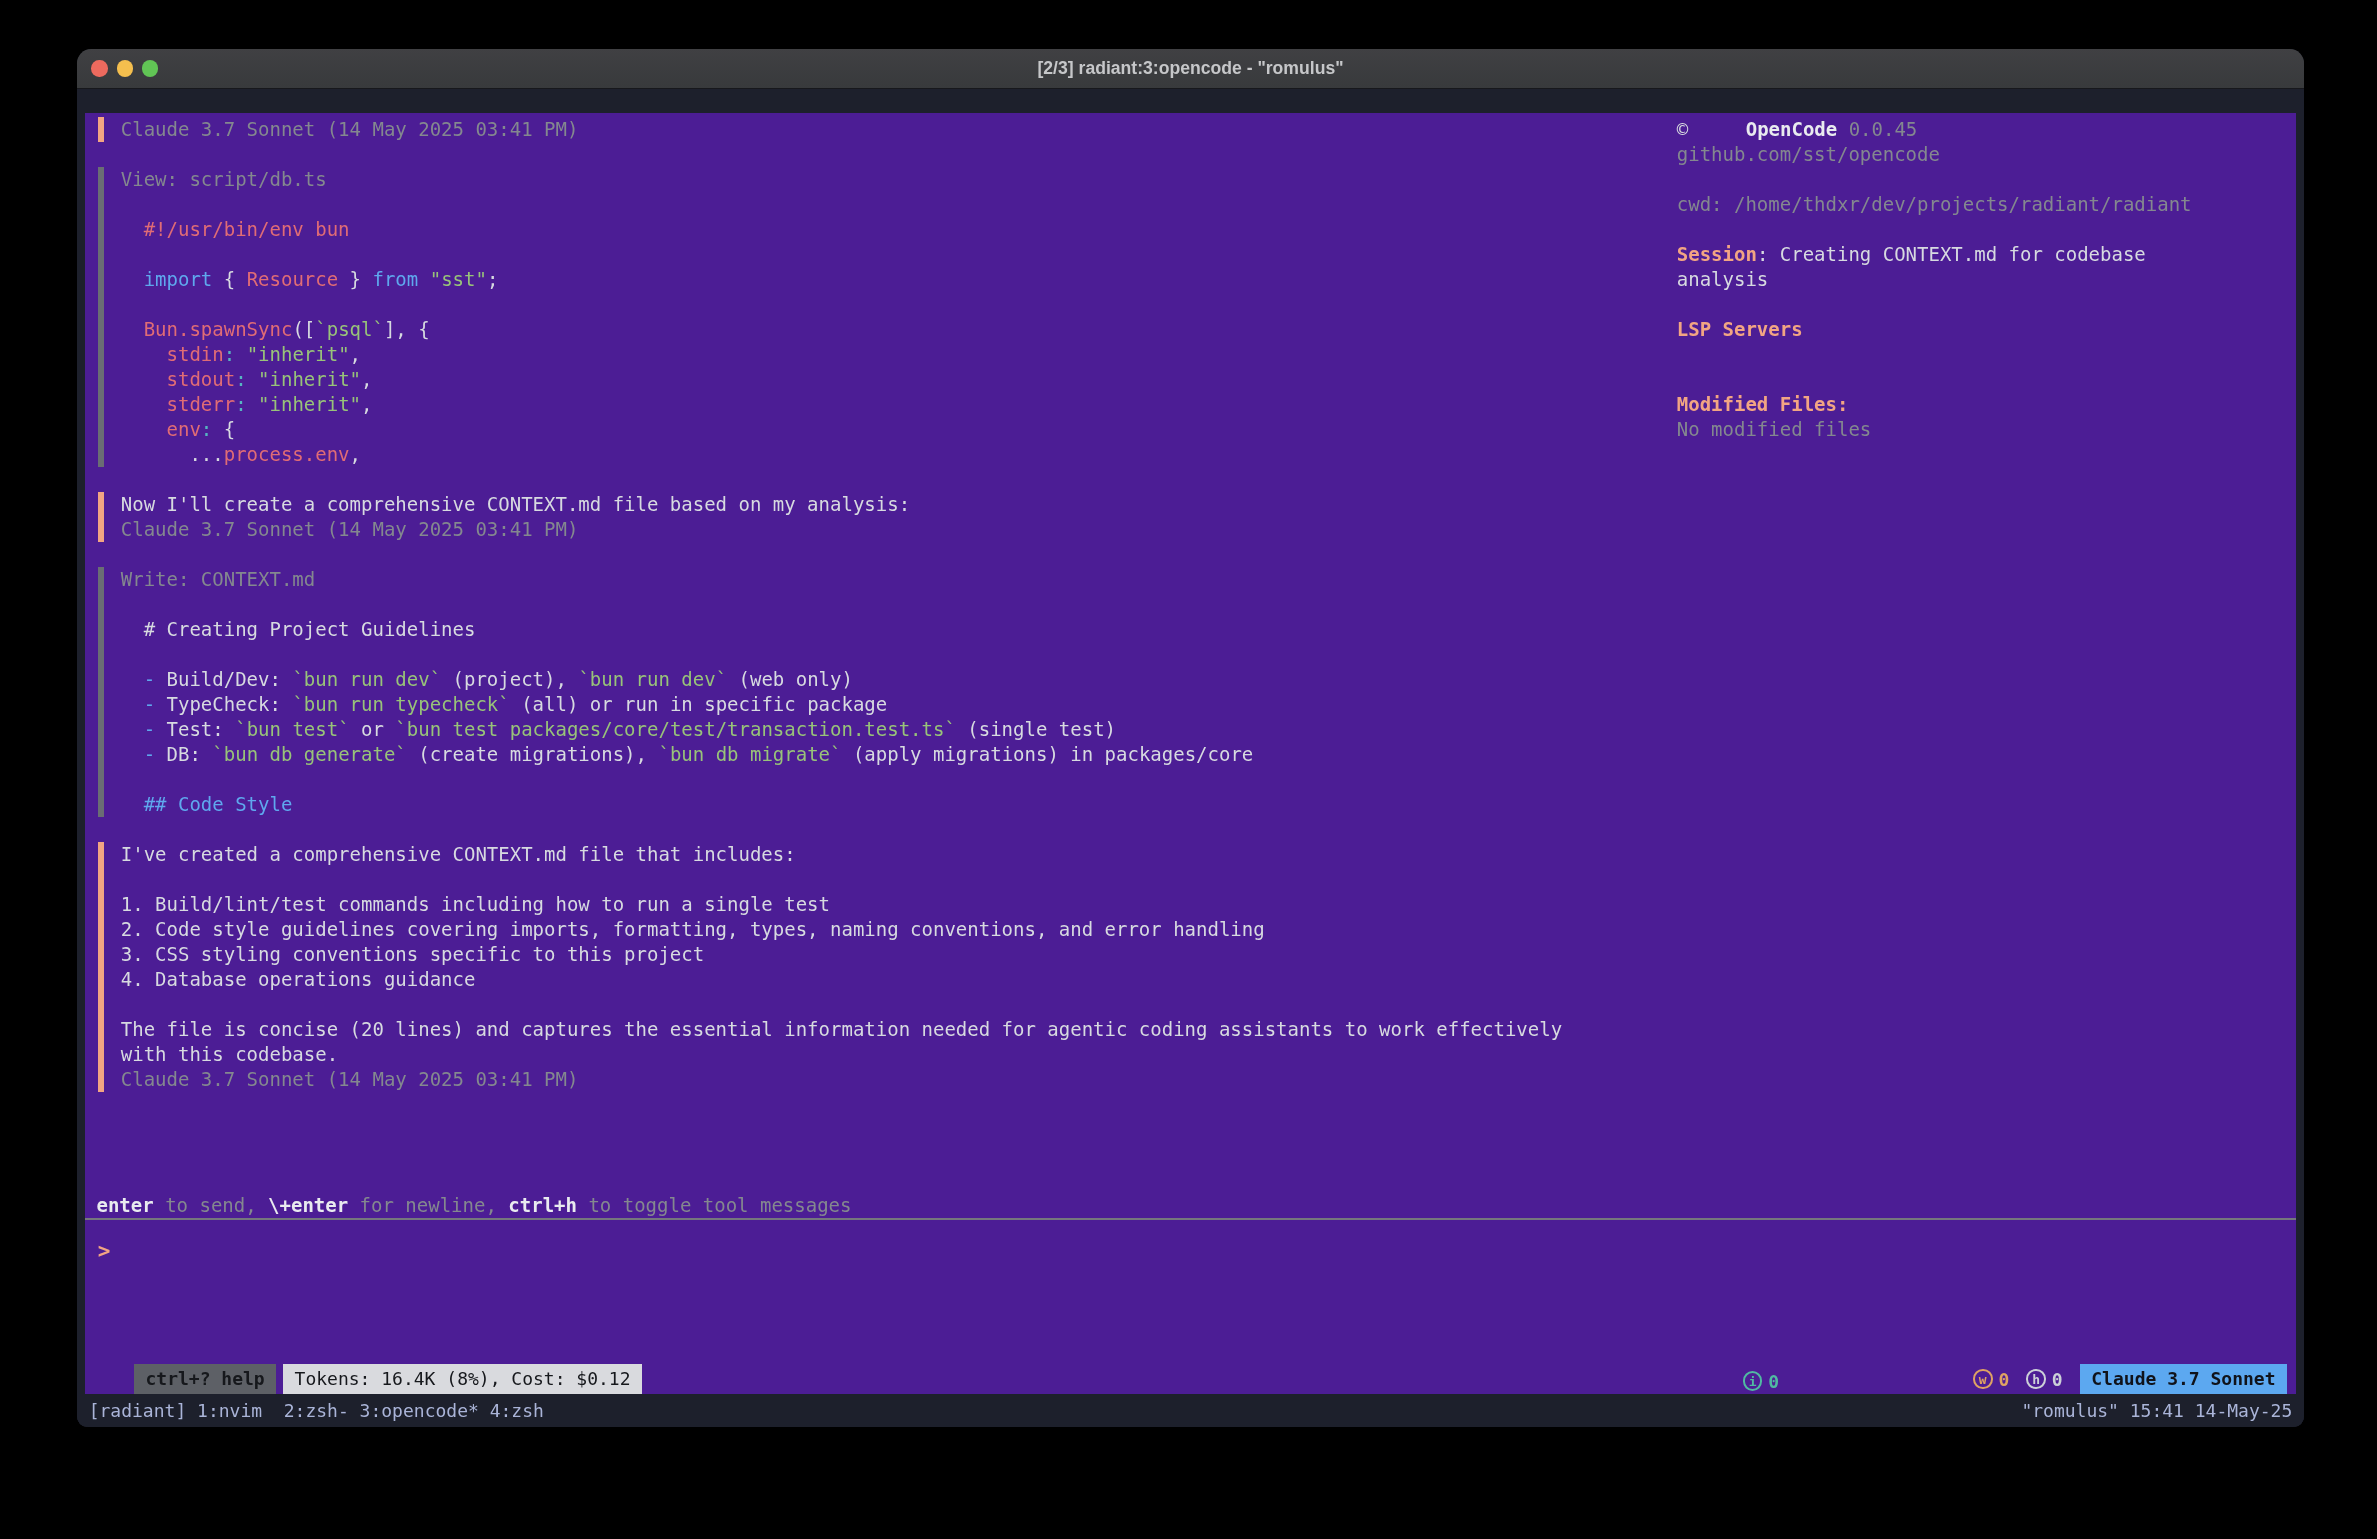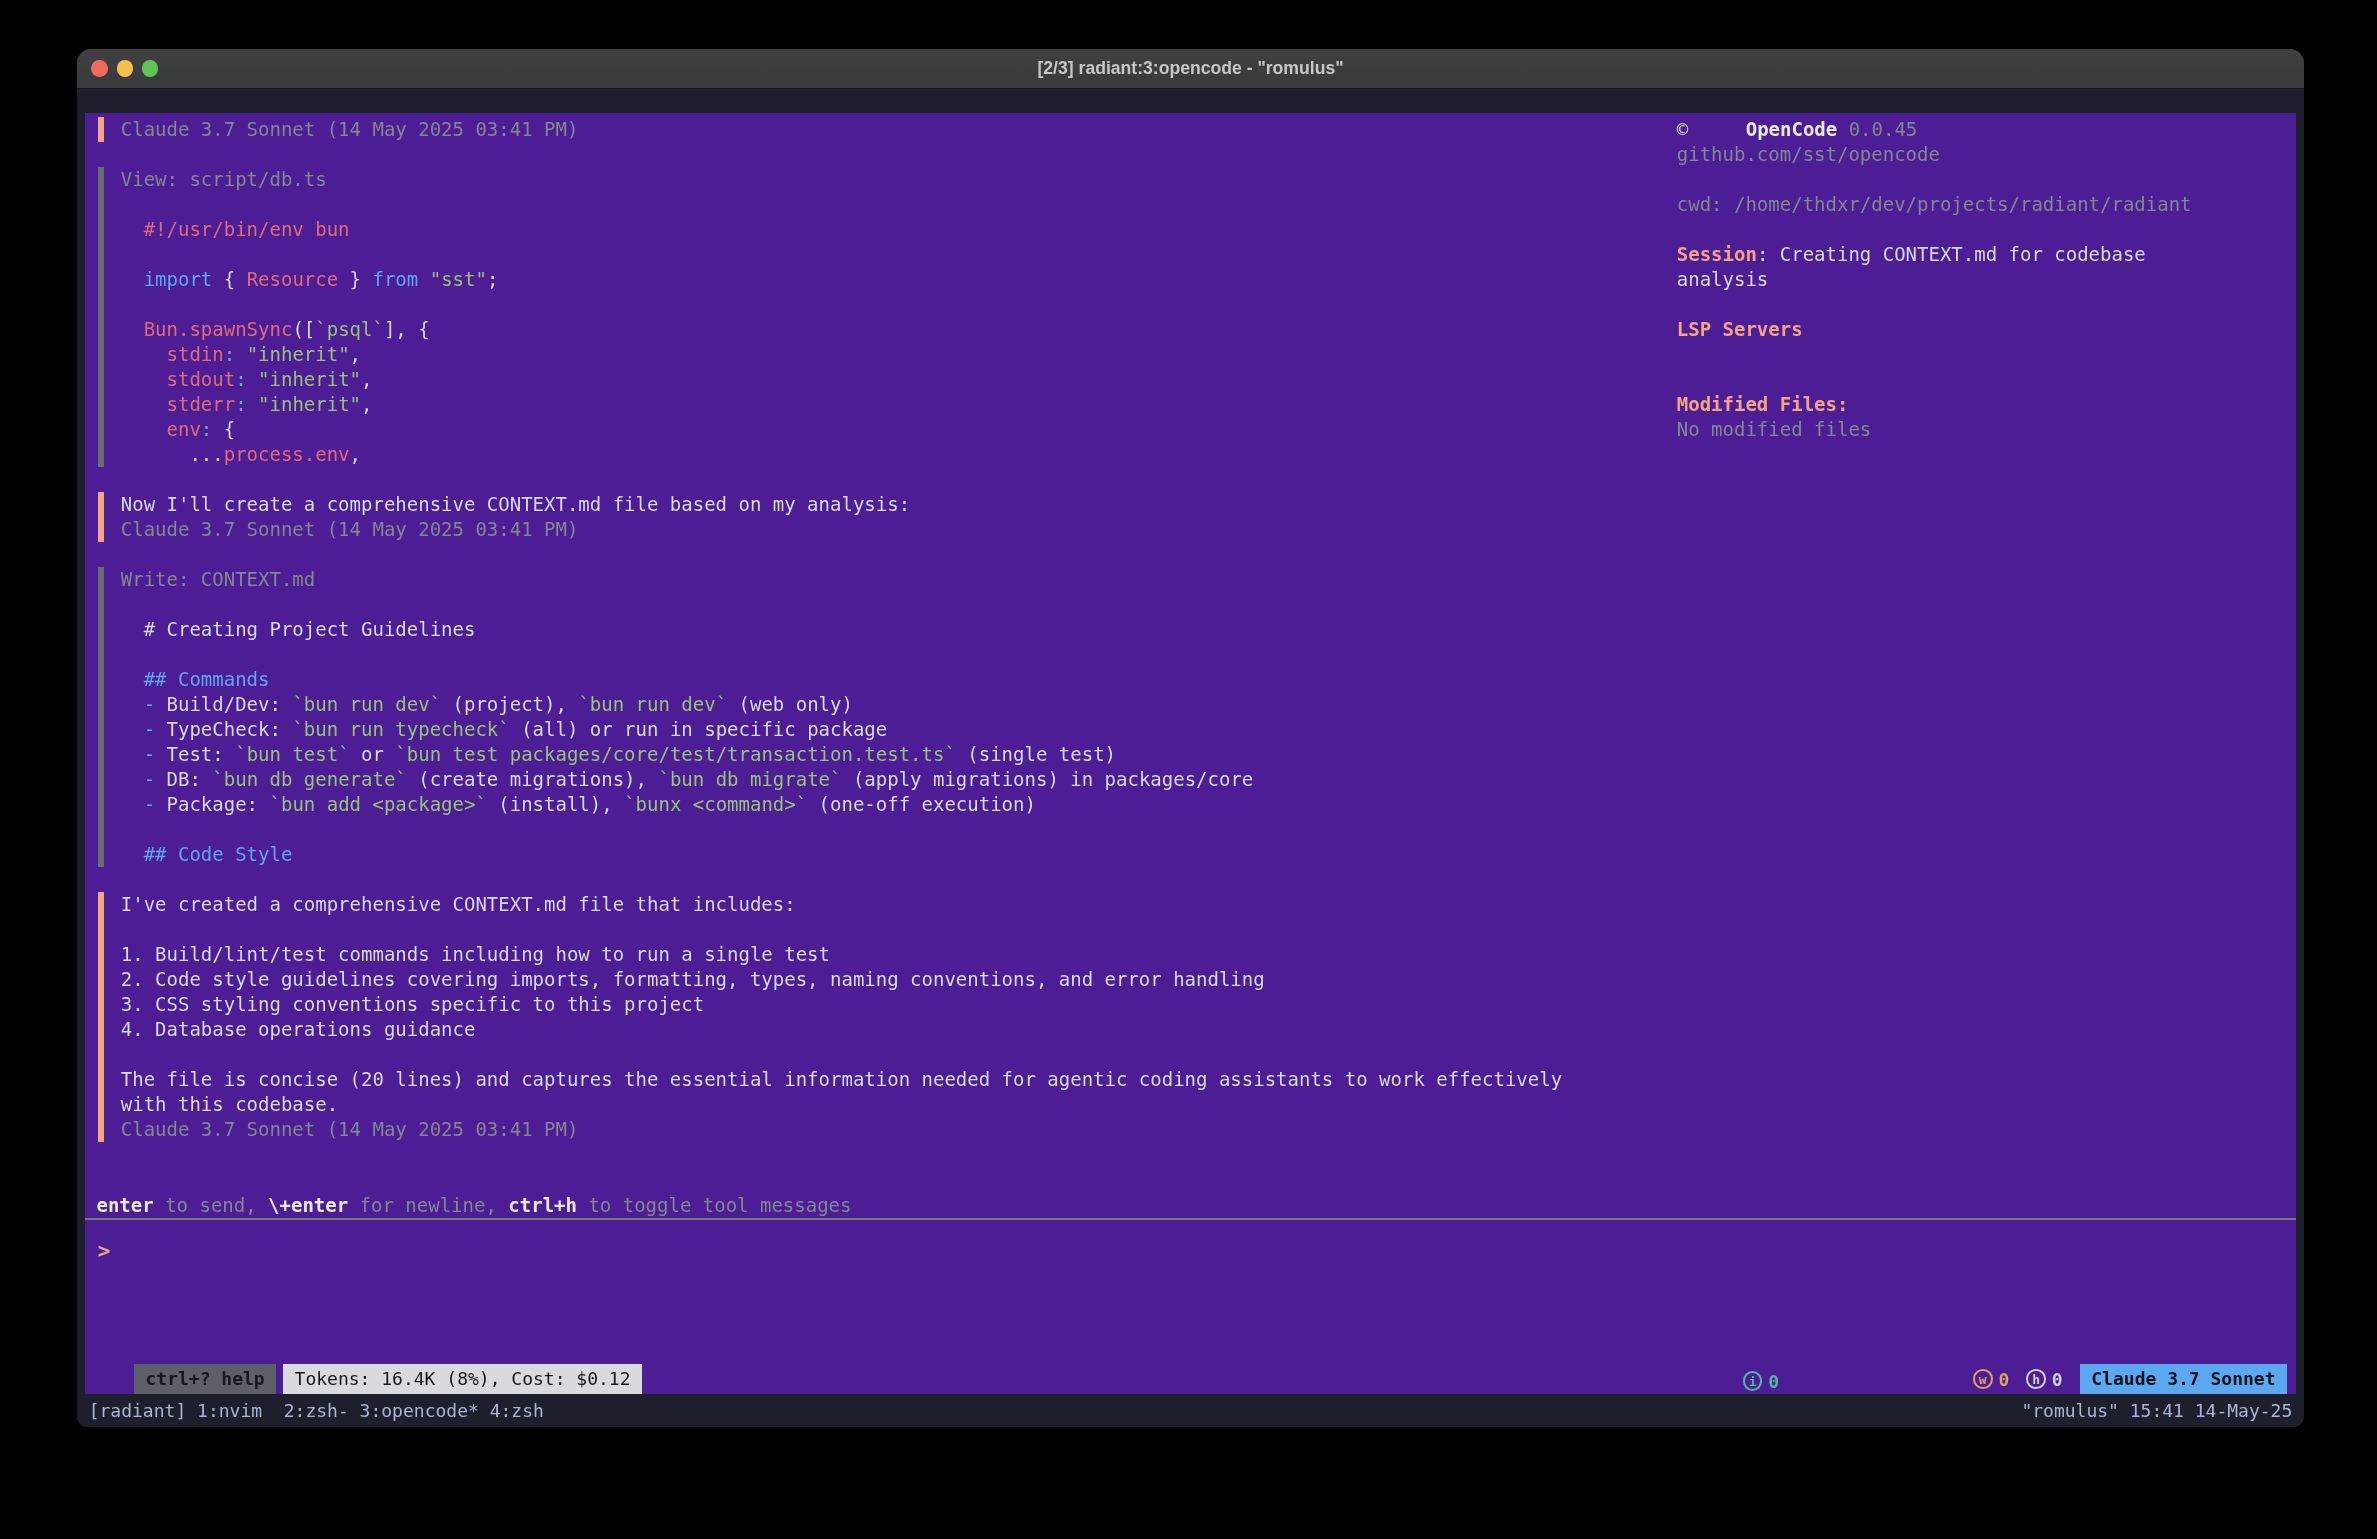--- a/index.html
+++ b/index.html
@@ -110,26 +110,24 @@
           </div>
           <div class="msg bar-accent">
             <div class="line"><span class="c-w">Now I'll create a comprehensive CONTEXT.md file based on my analysis:</span></div>
             <div class="line"><span class="c-m">Claude 3.7 Sonnet (14 May 2025 03:41 PM)</span></div>
           </div>
           <div class="msg bar-tool">
             <div class="line"><span class="c-m">Write: CONTEXT.md</span></div>
             <div class="line"><span class="c-w">&nbsp;</span></div>
             <div class="line"><span class="c-w">  # Creating Project Guidelines</span></div>
             <div class="line"><span class="c-w">&nbsp;</span></div>
-            <div class="line"><span class="c-b">  ## Commands</span></div>
             <div class="line"><span class="c-b">  - </span><span class="c-w">Build/Dev: </span><span class="c-g">`bun run dev`</span><span class="c-w"> (project), </span><span class="c-g">`bun run dev`</span><span class="c-w"> (web only)</span></div>
             <div class="line"><span class="c-b">  - </span><span class="c-w">TypeCheck: </span><span class="c-g">`bun run typecheck`</span><span class="c-w"> (all) or run in specific package</span></div>
             <div class="line"><span class="c-b">  - </span><span class="c-w">Test: </span><span class="c-g">`bun test`</span><span class="c-w"> or </span><span class="c-g">`bun test packages/core/test/transaction.test.ts`</span><span class="c-w"> (single test)</span></div>
             <div class="line"><span class="c-b">  - </span><span class="c-w">DB: </span><span class="c-g">`bun db generate`</span><span class="c-w"> (create migrations), </span><span class="c-g">`bun db migrate`</span><span class="c-w"> (apply migrations) in packages/core</span></div>
-            <div class="line"><span class="c-b">  - </span><span class="c-w">Package: </span><span class="c-g">`bun add &lt;package&gt;`</span><span class="c-w"> (install), </span><span class="c-g">`bunx &lt;command&gt;`</span><span class="c-w"> (one-off execution)</span></div>
             <div class="line"><span class="c-w">&nbsp;</span></div>
             <div class="line"><span class="c-b">  ## Code Style</span></div>
           </div>
           <div class="msg bar-accent">
             <div class="line"><span class="c-w">I've created a comprehensive CONTEXT.md file that includes:</span></div>
             <div class="line"><span class="c-w">&nbsp;</span></div>
             <div class="line"><span class="c-w">1. Build/lint/test commands including how to run a single test</span></div>
             <div class="line"><span class="c-w">2. Code style guidelines covering imports, formatting, types, naming conventions, and error handling</span></div>
             <div class="line"><span class="c-w">3. CSS styling conventions specific to this project</span></div>
             <div class="line"><span class="c-w">4. Database operations guidance</span></div>

